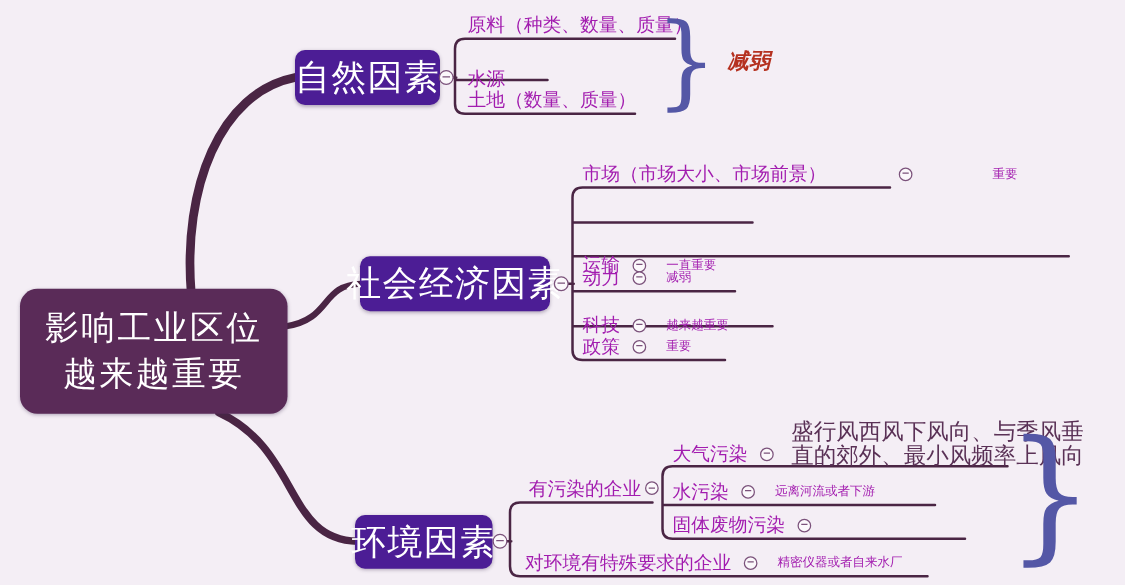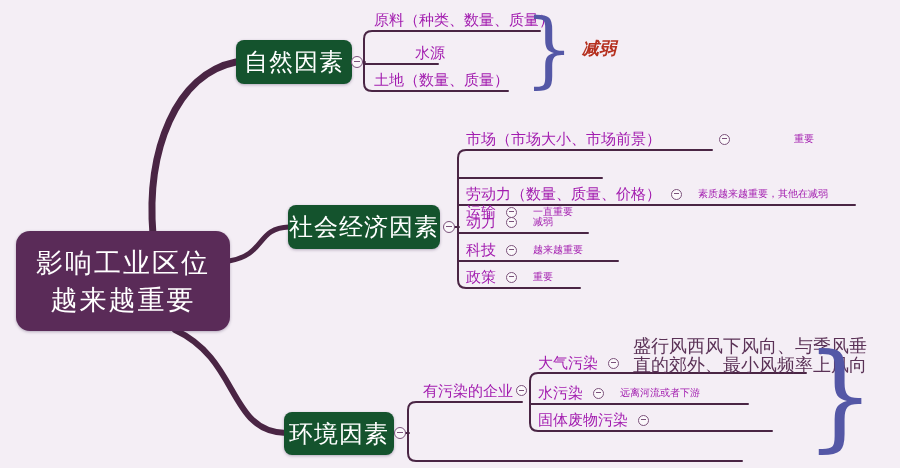--- a/index.html
+++ b/index.html
@@ -6,22 +6,22 @@
   .stage{
     position:relative;width:900px;height:468px;overflow:hidden;
     background:#f4eef5;
     font-family:"DejaVu Sans",sans-serif;
   }
   svg.wires{position:absolute;left:0;top:0;width:900px;height:468px;}
 
   
   .topic{
     position:absolute;display:flex;align-items:center;justify-content:center;
-    background:#14532d;color:#ffffff;border-radius:8px;
-    font-size:24px;letter-spacing:1px;white-space:nowrap;
+    background:#4c1d95;color:#ffffff;border-radius:8px;
+    font-size:28px;letter-spacing:1px;white-space:nowrap;
     box-shadow:0 1px 3px rgba(60,40,80,.35);
   }
   .central{
     background:#5a2b58;border-radius:14px;flex-direction:column;
     font-size:27px;line-height:37px;letter-spacing:2px;
   }
 
   
   .cbtn{
     position:absolute;width:12px;height:12px;box-sizing:border-box;
@@ -94,21 +94,21 @@
   </div>
 
   <div class="topic" style="left:236px;top:40px;width:116px;height:44px;">
     <span>自然因素</span>
   </div>
   <span class="cbtn" style="left:351px;top:56px;"></span>
 
   <div class="row" style="left:374px;top:11px;">
     <span>原料（种类、数量、质量）</span>
   </div>
-  <div class="row" style="left:374px;top:44px;margin-left:41px;">
+  <div class="row" style="left:374px;top:54px;">
     <span>水源</span>
   </div>
   <div class="row" style="left:374px;top:71px;">
     <span>土地（数量、质量）</span>
   </div>
 
   <div class="brace nat">
     <span>}</span>
   </div>
   <div class="rednote nat">减弱</div>
@@ -121,31 +121,26 @@
   <div class="row" style="left:466px;top:130px;gap:48px;">
     <span>市场（市场大小、市场前景）</span>
     <span class="cicon"></span>
     <span class="note">重要</span>
   </div>
   <div class="row" style="left:466px;top:158px;margin-top:45px;">
     <span>运输</span>
     <span class="cicon"></span>
     <span class="note">一直重要</span>
   </div>
-  <div class="row" style="left:466px;top:185px;">
-    <span>劳动力（数量、质量、价格）</span>
-    <span class="cicon"></span>
-    <span class="note">素质越来越重要，其他在减弱</span>
-  </div>
   <div class="row" style="left:466px;top:213px;">
     <span>动力</span>
     <span class="cicon"></span>
     <span class="note">减弱</span>
   </div>
-  <div class="row" style="left:466px;top:241px;text-align:right;">
+  <div class="row" style="left:466px;top:251px;text-align:right;">
     <span>科技</span>
     <span class="cicon"></span>
     <span class="note">越来越重要</span>
   </div>
   <div class="row" style="left:466px;top:268px;">
     <span>政策</span>
     <span class="cicon"></span>
     <span class="note">重要</span>
   </div>
 
@@ -171,18 +166,23 @@
   <div class="row" style="left:538px;top:384px;">
     <span>水污染</span>
     <span class="cicon"></span>
     <span class="note">远离河流或者下游</span>
   </div>
   <div class="row" style="left:538px;top:411px;font-family:Liberation Serif, serif;">
     <span>固体废物污染</span>
     <span class="cicon"></span>
   </div>
 
+  <div class="row" style="left:420px;top:441px;">
+    <span>对环境有特殊要求的企业</span>
+    <span class="cicon"></span>
+    <span class="note">精密仪器或者自来水厂</span>
+  </div>
 
   <div class="brace env">
     <span>}</span>
   </div>
 
 </div>
 
 </body></html>

